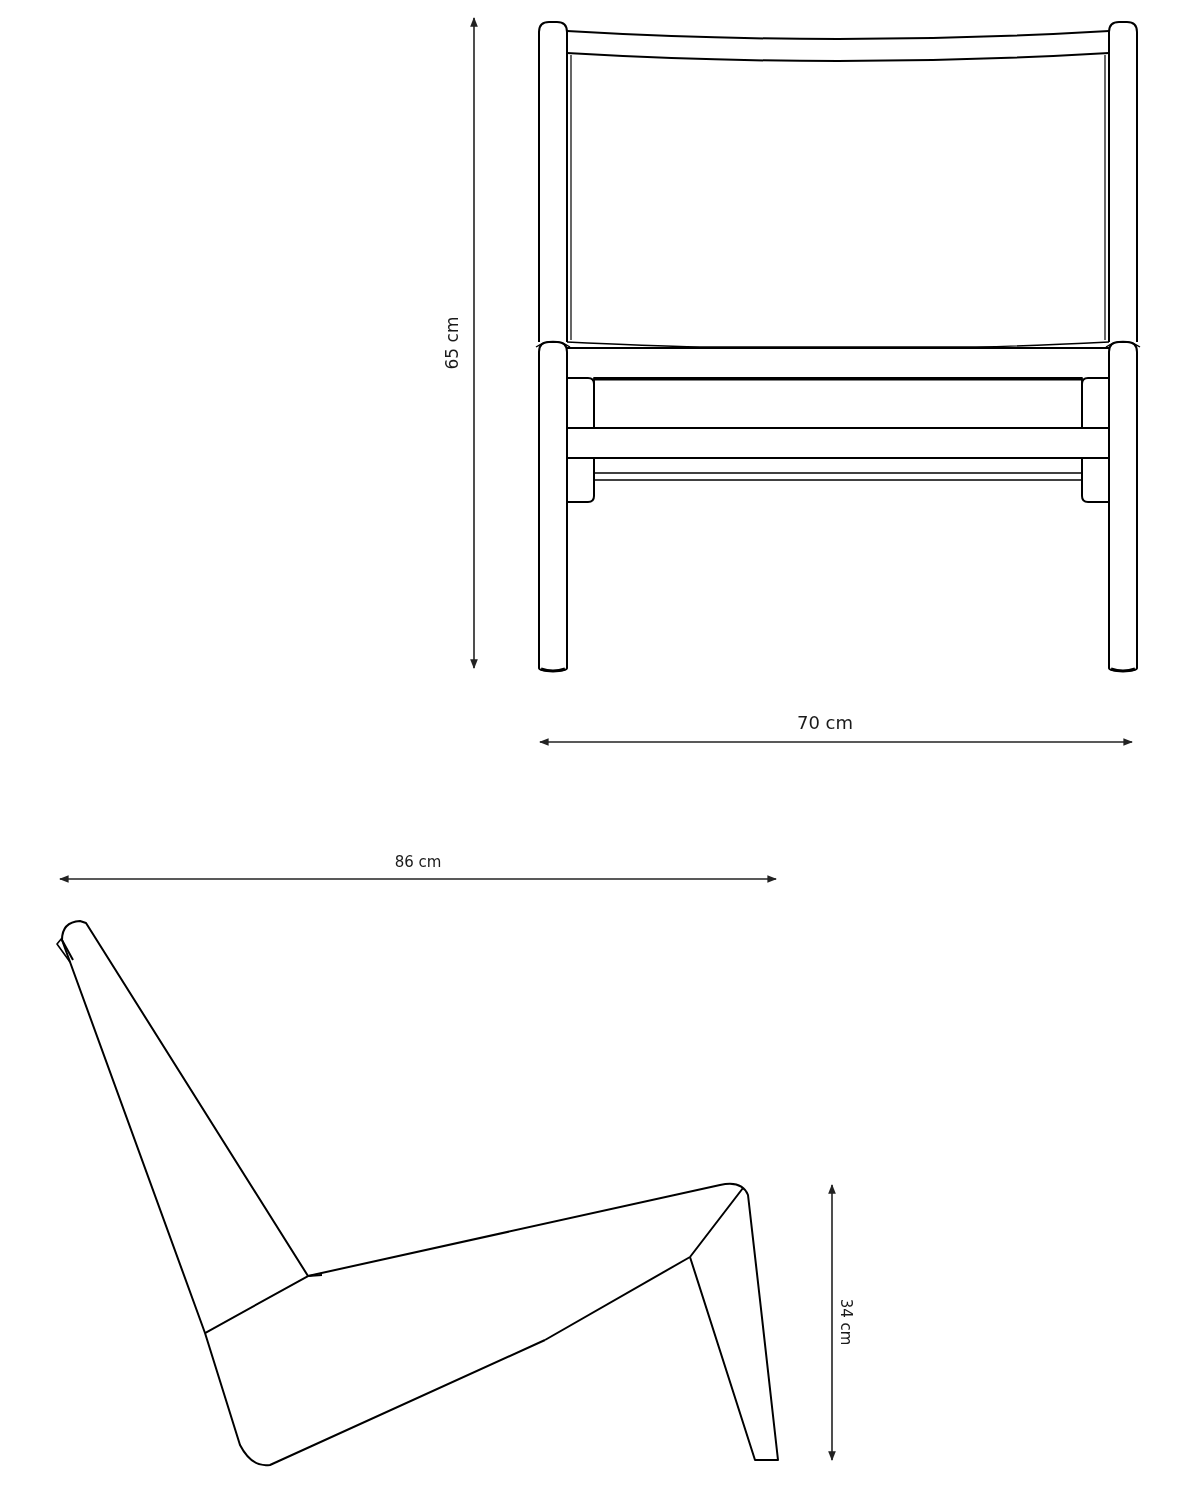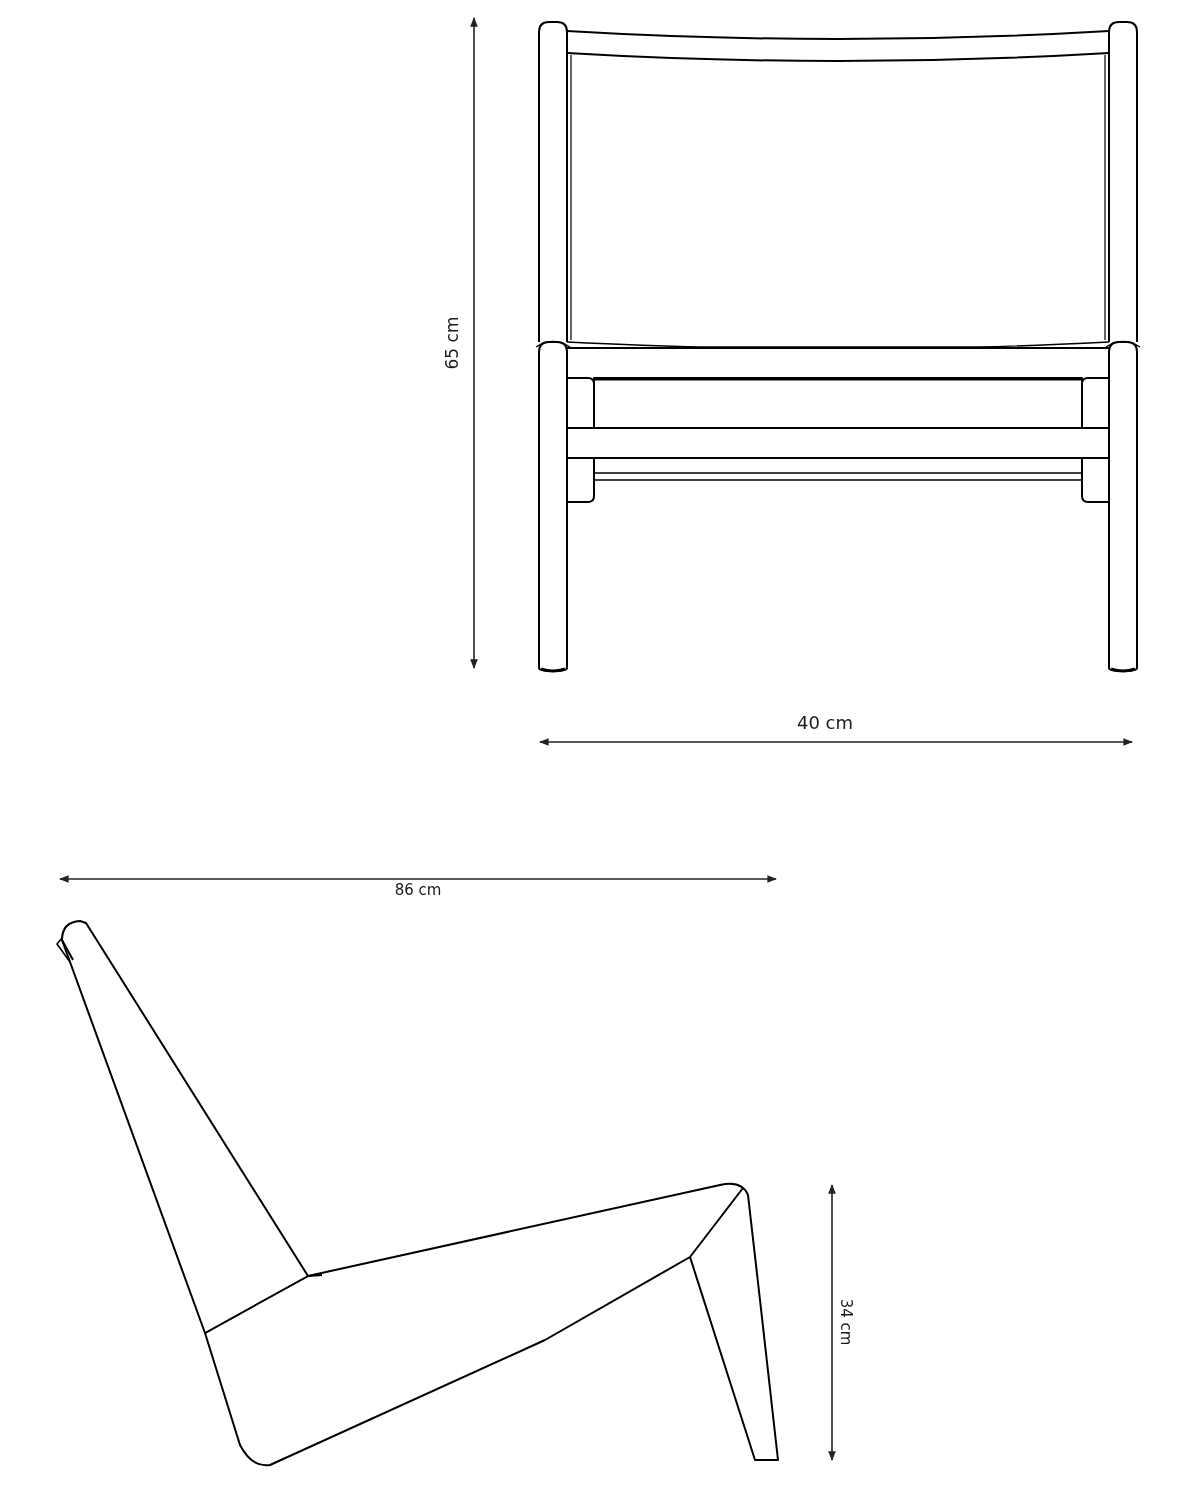--- a/index.html
+++ b/index.html
@@ -3,21 +3,21 @@
   <meta charset="utf-8">
   <style>
     html, body { margin: 0; padding: 0; background: #ffffff; }
     body { width: 1200px; height: 1500px; position: relative; overflow: hidden;
            font-family: "DejaVu Sans", sans-serif; }
     svg.drawing { position: absolute; left: 0; top: 0; }
     .dim-label { position: absolute; font-family: "DejaVu Sans", sans-serif;
                  color: #1a1a1a; white-space: nowrap; }
     .lbl-65 { left: 452px; top: 343px; font-size: 17px; transform: translate(-50%, -50%) rotate(-90deg); }
     .lbl-60 { left: 825px; top: 722px; font-size: 18px; transform: translate(-50%, -50%); }
-    .lbl-86 { left: 418px; top: 890px; font-size: 15px; transform: translate(-50%, -50%); }
+    .lbl-86 { left: 418px; top: 862px; font-size: 15px; transform: translate(-50%, -50%); }
     .lbl-34 { left: 846px; top: 1322px; font-size: 15px; transform: translate(-50%, -50%) rotate(90deg); }
   </style>
 </head>
 <body>
 
 <svg class="drawing" width="1200" height="1500" viewBox="0 0 1200 1500" xmlns="http://www.w3.org/2000/svg">
   <defs>
     <marker id="arrow" viewBox="0 0 10 10" refX="9" refY="5" markerWidth="6" markerHeight="6" orient="auto-start-reverse">
       <path d="M0,1 L10,5 L0,9 z" fill="#222"></path>
     </marker>
@@ -83,15 +83,15 @@
 
     <path d="M690,1257 L743,1188 M690,1257 L755,1460 L778,1460 L760,1300"></path>
 
     <path d="M545,1340 L690,1257"></path>
 
     <line x1="832" y1="1185" x2="832" y2="1460" stroke="#222" stroke-width="1.6" marker-start="url(#arrow)" marker-end="url(#arrow)"></line>
   </g>
 </svg>
 
 <div class="dim-label lbl-65">65 cm</div>
-<div class="dim-label lbl-60">40 cm</div>
+<div class="dim-label lbl-60">70 cm</div>
 <div class="dim-label lbl-86">86 cm</div>
 <div class="dim-label lbl-34">34 cm</div>
 
 </body></html>

